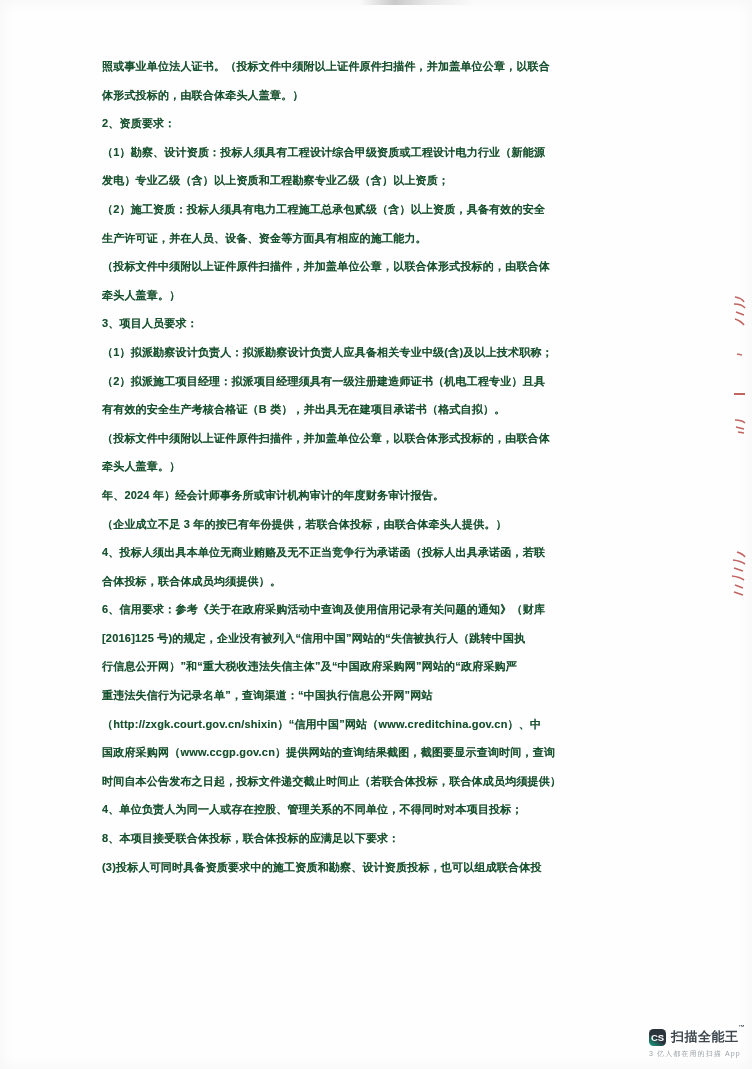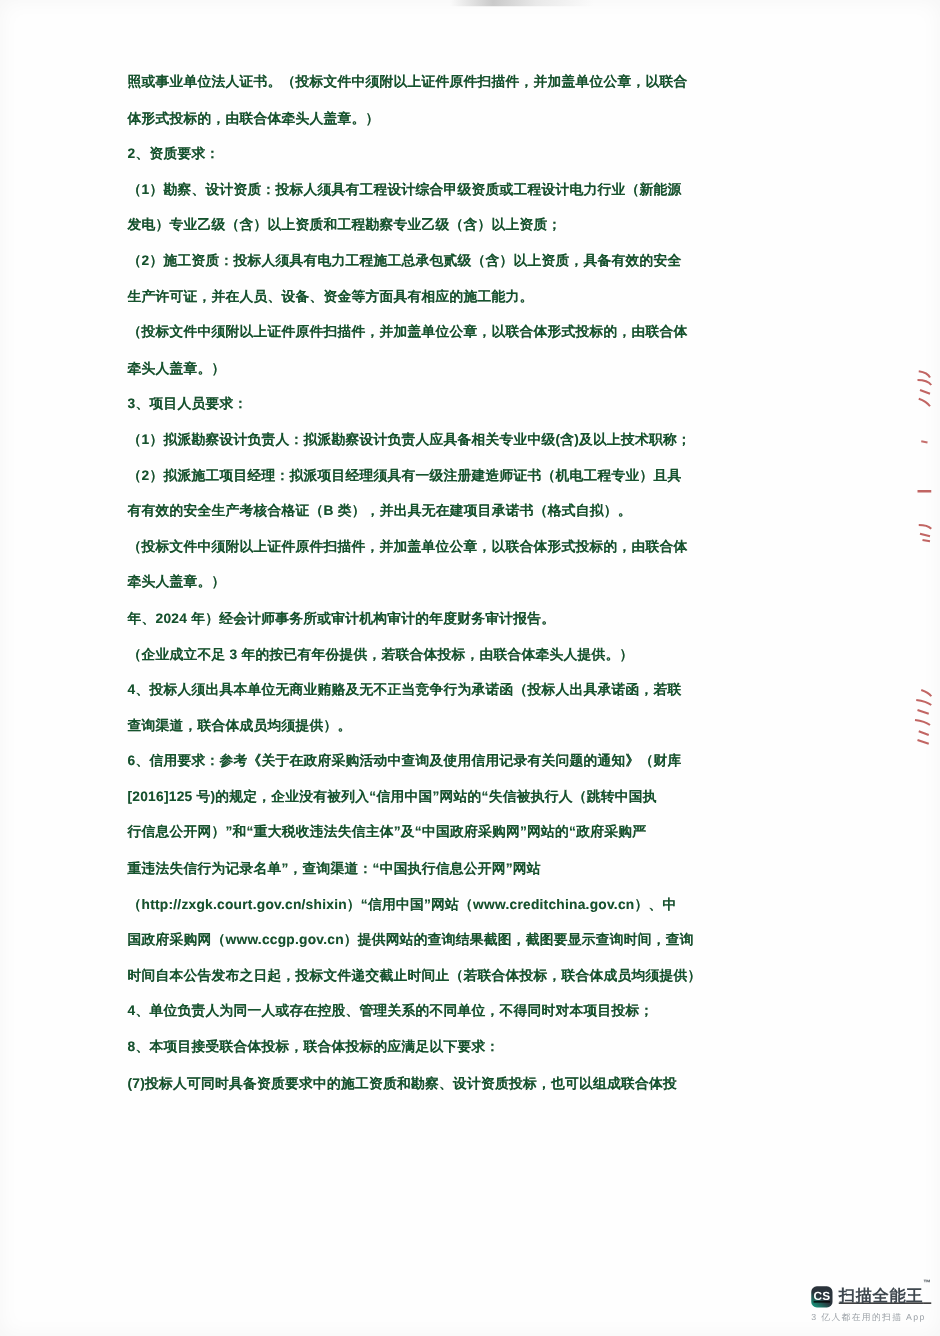--- a/index.html
+++ b/index.html
@@ -25,21 +25,21 @@
   }
   .line.gap-before{margin-top:7px;}
   .scan-smudge{
     position:absolute;left:360px;top:0;width:115px;height:5px;
     background:linear-gradient(to right, rgba(120,120,120,0) 0%, rgba(110,110,110,0.35) 30%, rgba(130,130,130,0.15) 60%, rgba(120,120,120,0) 100%);
   }
   .red-mark{position:absolute;}
   .watermark{
     position:absolute;left:649px;top:1028px;width:100px;
   }
-  .wm-row{display:flex;align-items:flex-end;text-decoration:underline;}
+  .wm-row{display:flex;align-items:flex-end;}
   .wm-badge{
     width:17px;height:17px;border-radius:4.5px;
     background:linear-gradient(215deg,#2a333b 55%,#11a887 100%);
     color:#ffffff;font-size:9.5px;font-weight:bold;
     display:flex;align-items:center;justify-content:center;
     flex:0 0 auto;
   }
   .wm-title{
     font-size:13px;font-weight:bold;color:#3e474e;
     margin-left:5px;letter-spacing:0.5px;white-space:nowrap;
@@ -69,31 +69,31 @@
     <div class="line">牵头人盖章。）</div>
     <div class="line">3、项目人员要求：</div>
     <div class="line">（1）拟派勘察设计负责人：拟派勘察设计负责人应具备相关专业中级(含)及以上技术职称；</div>
     <div class="line">（2）拟派施工项目经理：拟派项目经理须具有一级注册建造师证书（机电工程专业）且具</div>
     <div class="line">有有效的安全生产考核合格证（B 类），并出具无在建项目承诺书（格式自拟）。</div>
     <div class="line">（投标文件中须附以上证件原件扫描件，并加盖单位公章，以联合体形式投标的，由联合体</div>
     <div class="line">牵头人盖章。）</div>
     <div class="line">年、2024 年）经会计师事务所或审计机构审计的年度财务审计报告。</div>
     <div class="line">（企业成立不足 3 年的按已有年份提供，若联合体投标，由联合体牵头人提供。）</div>
     <div class="line">4、投标人须出具本单位无商业贿赂及无不正当竞争行为承诺函（投标人出具承诺函，若联</div>
-    <div class="line">查询渠道，联合体成员均须提供）。</div>
+    <div class="line">合体投标，联合体成员均须提供）。</div>
     <div class="line">6、信用要求：参考《关于在政府采购活动中查询及使用信用记录有关问题的通知》（财库</div>
     <div class="line">[2016]125 号)的规定，企业没有被列入“信用中国”网站的“失信被执行人（跳转中国执</div>
     <div class="line">行信息公开网）”和“重大税收违法失信主体”及“中国政府采购网”网站的“政府采购严</div>
     <div class="line">重违法失信行为记录名单”，查询渠道：“中国执行信息公开网”网站</div>
     <div class="line">（http://zxgk.court.gov.cn/shixin）“信用中国”网站（www.creditchina.gov.cn）、中</div>
     <div class="line">国政府采购网（www.ccgp.gov.cn）提供网站的查询结果截图，截图要显示查询时间，查询</div>
     <div class="line">时间自本公告发布之日起，投标文件递交截止时间止（若联合体投标，联合体成员均须提供）</div>
     <div class="line">4、单位负责人为同一人或存在控股、管理关系的不同单位，不得同时对本项目投标；</div>
     <div class="line">8、本项目接受联合体投标，联合体投标的应满足以下要求：</div>
-    <div class="line">(7)投标人可同时具备资质要求中的施工资质和勘察、设计资质投标，也可以组成联合体投</div>
+    <div class="line">(3)投标人可同时具备资质要求中的施工资质和勘察、设计资质投标，也可以组成联合体投</div>
   </div>
 
   <div class="red-mark" style="left:731px;top:295px;">
     <svg width="16" height="34" viewBox="0 0 16 34">
         <path d="M4 2 q7 1 9 5 M3 9 q8 0 11 4 M5 17 l8 3 M4 24 q6 2 9 6" stroke="#b23f3c" fill="none" stroke-width="1.6" opacity="0.8"></path>
       </svg>
   </div>
   <div class="red-mark" style="left:736px;top:344px;">
     <svg width="8" height="8" viewBox="0 0 8 8">
         <path d="M1 4 l5 1" stroke="#b23f3c" fill="none" stroke-width="1.6" opacity="0.75"></path>

